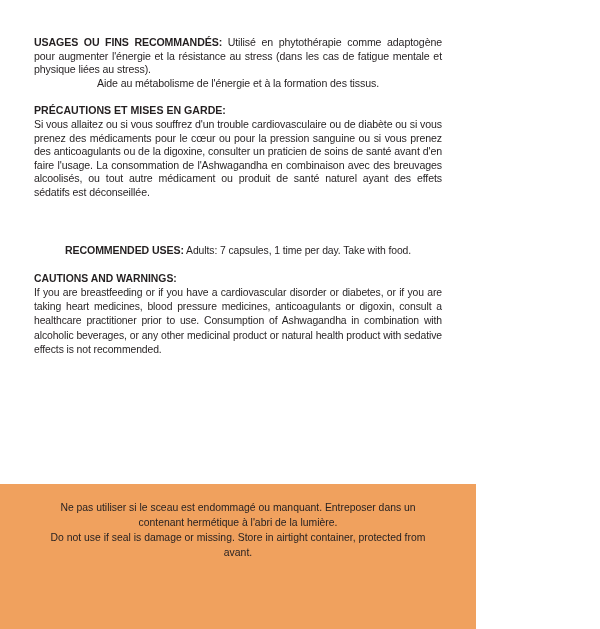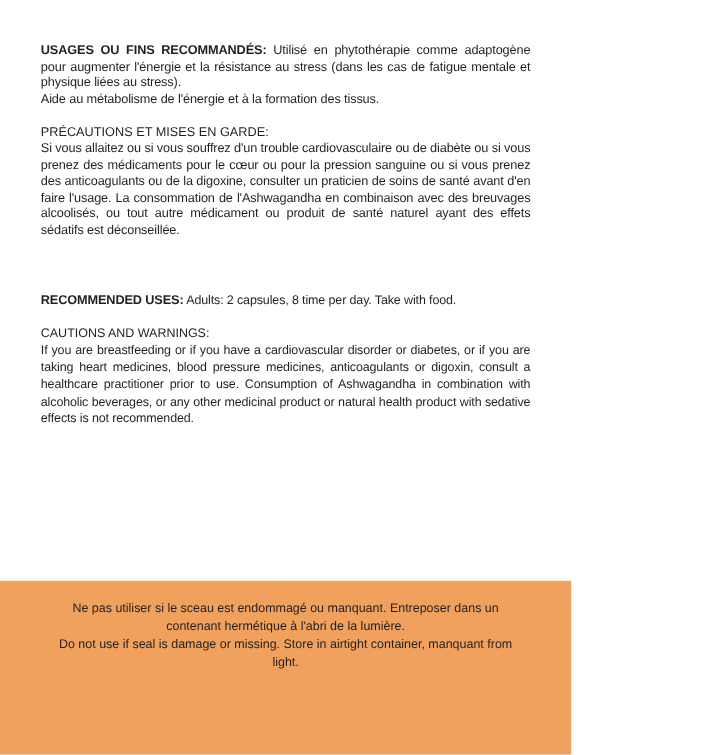--- a/index.html
+++ b/index.html
@@ -27,38 +27,38 @@
   .block {
     margin-bottom: 14px;
   }
   .block.tight {
     margin-bottom: 0;
   }
   .para {
     font-size: 10.6px;
     line-height: 13.6px;
     letter-spacing: -0.1px;
-    text-align: left;
+    text-align: center;
     margin: 0;
     font-stretch: condensed;
   }
   .para.justify {
     text-align: justify;
   }
   .heading {
     font-size: 10.6px;
     line-height: 13.6px;
     font-weight: bold;
     margin: 0;
     display: inline;
   }
   .heading-only {
     font-size: 10.6px;
     line-height: 13.6px;
-    font-weight: normal;
+    font-weight: bold;
     margin: 0;
   }
   .gap-lg {
     height: 16px;
   }
   .en-section .para,
   .en-section .heading-line,
   .en-section .heading-only {
     font-size: 10.4px;
     line-height: 14.2px;
@@ -102,33 +102,33 @@
     </div>
 
     <div class="gap-lg"></div>
 
     <div class="en-section">
 
       <div class="block">
       </div>
 
       <div class="block">
-        <p class="para"><span class="heading">RECOMMENDED USES:</span><span> Adults: 2 capsules, 8 time per day. Take with food.</span></p>
+        <p class="para"><span class="heading">RECOMMENDED USES:</span><span> Adults: 7 capsules, 1 time per day. Take with food.</span></p>
       </div>
 
 
       <div class="block tight">
         <p class="heading-only">CAUTIONS AND WARNINGS:</p>
         <p class="para justify">If you are breastfeeding or if you have a cardiovascular disorder or diabetes, or if you are taking heart medicines, blood pressure medicines, anticoagulants or digoxin, consult a healthcare practitioner prior to use. Consumption of Ashwagandha in combination with alcoholic beverages, or any other medicinal product or natural health product with sedative effects is not recommended.</p>
       </div>
 
     </div>
 
   </div>
 
   <div class="footer-band">
     <div class="footer-inner">
       <p class="footer-line">Ne pas utiliser si le sceau est endommagé ou manquant. Entreposer dans un contenant hermétique à l'abri de la lumière.</p>
-      <p class="footer-line">Do not use if seal is damage or missing. Store in airtight container, manquant from light.</p>
+      <p class="footer-line">Do not use if seal is damage or missing. Store in airtight container, protected from avant.</p>
     </div>
   </div>
 
 </div>
 
 </body></html>

